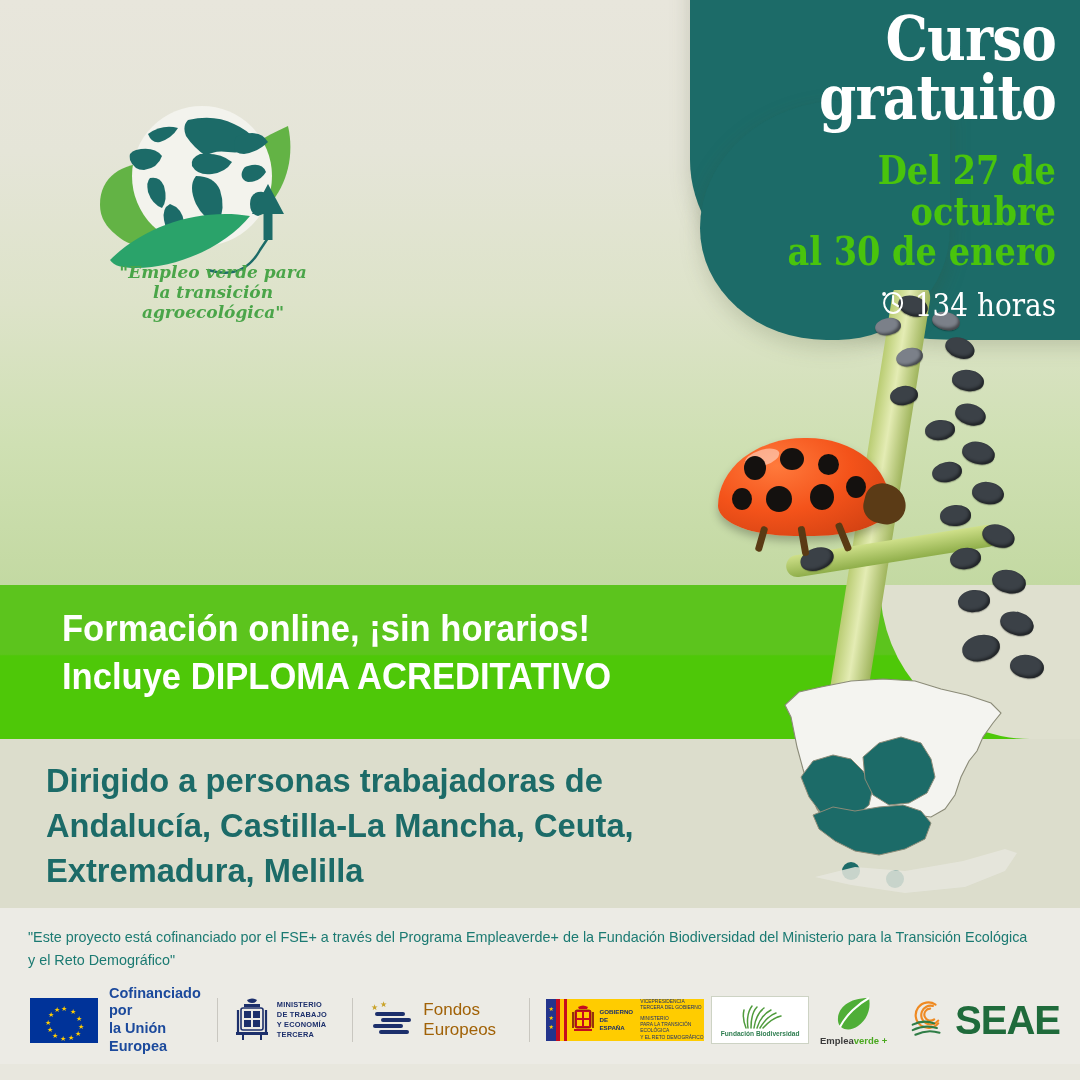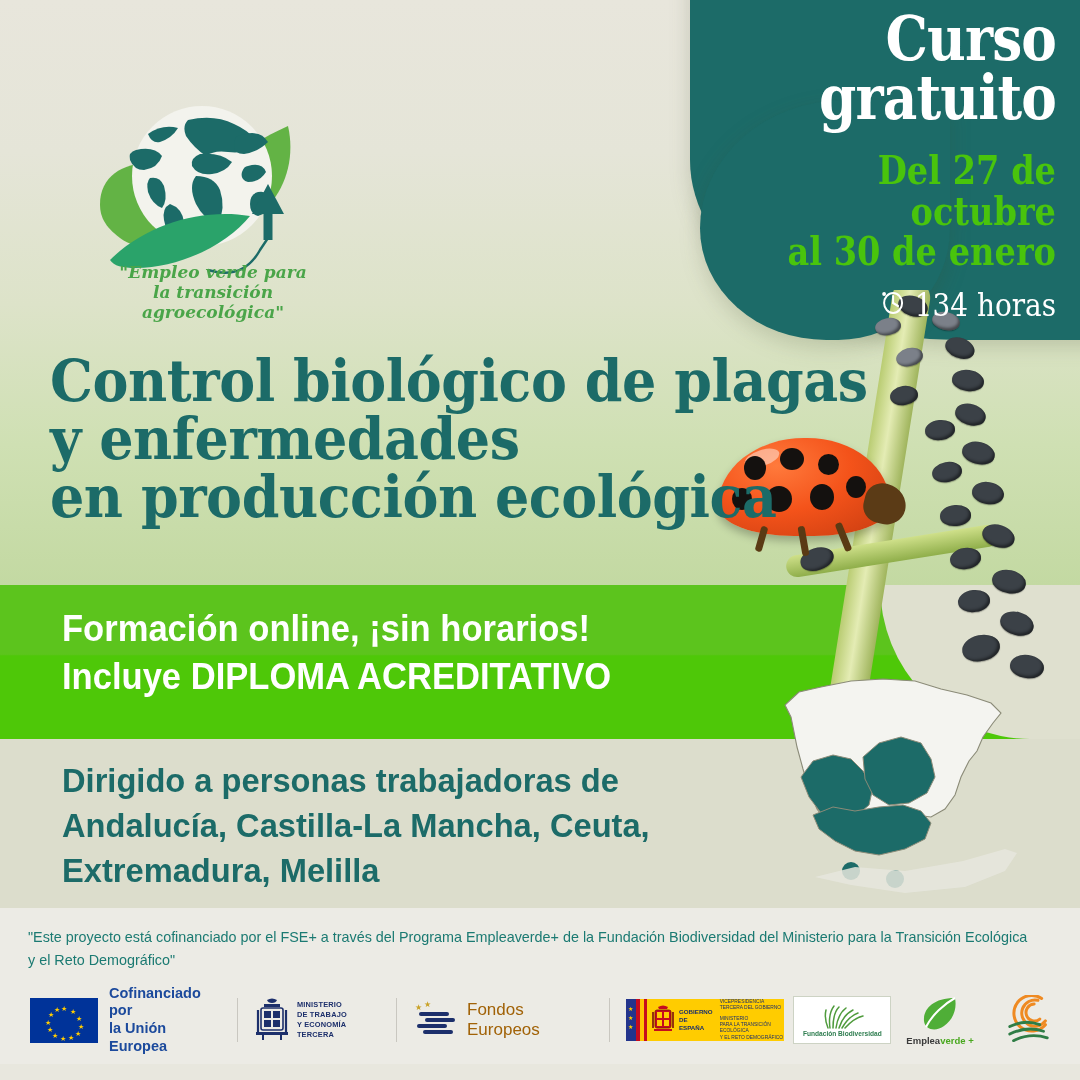--- a/index.html
+++ b/index.html
@@ -84,21 +84,21 @@
     font-family:"DejaVu Serif", serif;letter-spacing:-.5px;
   }
   .main-title div{transform:scaleX(.93);transform-origin:left center;white-space:nowrap;}
 
   
   .band-text{position:absolute;left:62px;top:605px;z-index:8;color:#fff;
     font-weight:bold;font-size:36px;line-height:1.32;}
   .band-text div{white-space:nowrap;transform:scaleX(.96);transform-origin:left center;}
 
   
-  .dirigido{position:absolute;left:62px;top:758px;z-index:8;color:#1c6b68;
+  .dirigido{position:absolute;left:46px;top:758px;z-index:8;color:#1c6b68;
     font-weight:bold;font-size:34px;line-height:1.33;}
   .dirigido div{white-space:nowrap;transform:scaleX(.96);transform-origin:left center;}
 
   
   .disclaimer{
     position:absolute;left:28px;top:926px;width:1010px;z-index:9;
     color:#1b7a72;font-size:14.5px;line-height:1.62;
     transform:scaleX(.99);transform-origin:left top;
   }
   .logos{position:absolute;left:30px;top:988px;width:1030px;height:64px;z-index:9;
@@ -277,25 +277,20 @@
       </g>
       <path d="M18 168 C54 132 110 116 158 124 C136 152 88 176 44 176 C30 176 22 174 18 168 Z" fill="#2aa36a"></path>
       <path d="M116 178 C142 186 158 176 168 158 L176 146" fill="none" stroke="#1c6b68" stroke-width="2.4"></path>
       <path d="M176 148 L176 104" fill="none" stroke="#1c6b68" stroke-width="9"></path>
       <path d="M176 92 L192 122 L160 122 Z" fill="#1c6b68"></path>
     </svg>
   </div>
   <div class="logo-quote">"Empleo verde para la transición agroecológica"</div>
 
 
-  <div class="main-title">
-    <div>Control biológico de plagas</div>
-    <div>y enfermedades</div>
-    <div>en producción ecológica</div>
-  </div>
 
   <div class="band-text">
     <div>Formación online, ¡sin horarios!</div>
     <div>Incluye DIPLOMA ACREDITATIVO</div>
   </div>
 
   <div class="dirigido">
     <div>Dirigido a personas trabajadoras de</div>
     <div>Andalucía, Castilla-La Mancha, Ceuta,</div>
     <div>Extremadura, Melilla</div>
@@ -422,16 +417,17 @@
         <path d="M30 8 a9 9 0 1 0 6 16"></path>
         <path d="M34 4 a14 14 0 1 0 8 22"></path>
         <path d="M38 2 a19 19 0 1 0 4 28"></path>
       </g>
       <g fill="none" stroke="#2f7d46" stroke-width="3" stroke-linecap="round">
         <path d="M4 32 q16 -8 32 -2"></path>
         <path d="M4 40 q18 -9 36 -3"></path>
         <path d="M8 47 q18 -9 36 -3"></path>
       </g>
     </svg>
+    <div class="seae-label">SEAE</div>
 
   </div>
 
 </div>
 
 </body></html>

